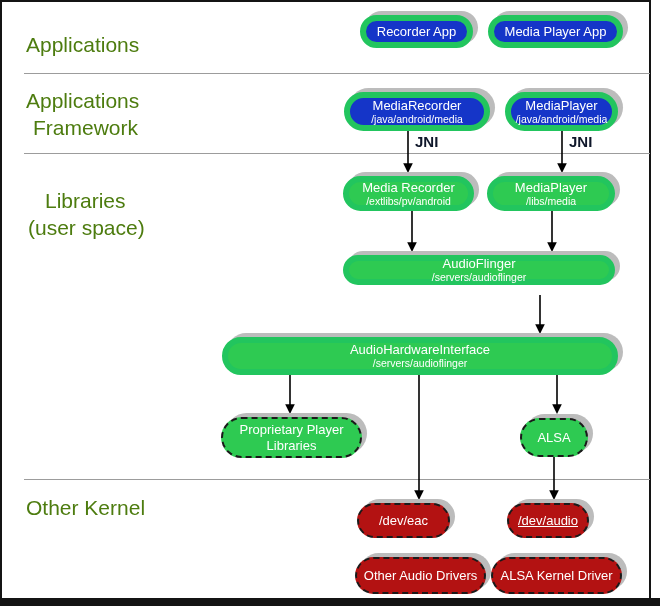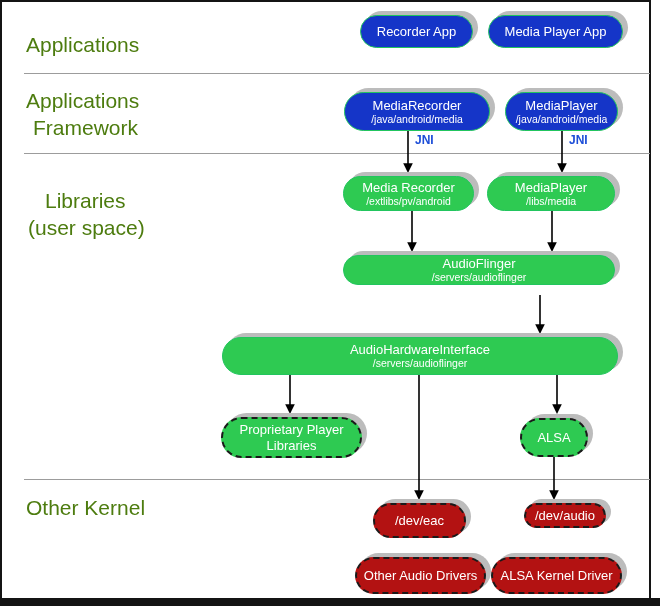--- a/index.html
+++ b/index.html
@@ -1,31 +1,31 @@
 <!DOCTYPE html>
 <html><head>
 <meta charset="utf-8">
 <style>
   html,body{margin:0;padding:0;background:#fff;font-family:"Liberation Sans",sans-serif;}
   #canvas{position:relative;width:660px;height:606px;background:#ffffff;overflow:hidden;}
   #frame{position:absolute;left:0;top:0;width:651px;height:600px;border:2px solid #141414;box-sizing:border-box;}
   #bottombar{position:absolute;left:0;top:598px;width:660px;height:8px;background:#141414;}
   .divider{position:absolute;left:24px;width:626px;height:1px;background:#9c9c9c;}
   .section-label{position:absolute;color:#4d7c0f;font-size:21px;line-height:27px;white-space:nowrap;}
-  .pill{position:absolute;box-sizing:border-box;border-radius:999px;border:1px solid #22c55e;
+  .pill{position:absolute;box-sizing:border-box;border-radius:999px;border:6px solid #22c55e;
         display:flex;flex-direction:column;align-items:center;justify-content:center;
         color:#ffffff;text-align:center;line-height:1.18;
         box-shadow:5px -4px 0 #bcbcbc;}
   .pill .t{font-size:13px;}
   .pill .s{font-size:10.5px;}
   .blue{background:#1535c8;}
   .green{background:#2eca52;}
   .red{background:#b31212;}
   .dashed{border:2px dashed #1a1a1a;}
-  .conn-label{position:absolute;color:#1d4ed8;font-size:12px;font-weight:bold;}
+  .conn-label{position:absolute;color:#0f172a;font-size:15px;font-weight:bold;}
   #arrows{position:absolute;left:0;top:0;pointer-events:none;}
   .wrap{white-space:normal;padding:0 6px;}
 </style>
 </head>
 <body>
 
 <div id="canvas">
   <div id="frame"></div>
   <div id="bottombar"></div>
 
@@ -103,24 +103,24 @@
     <span class="s">/servers/audioflinger</span>
   </div>
 
   <div class="pill green dashed" style="left:221px;top:417px;width:141px;height:41px;">
     <span class="t wrap">Proprietary Player Libraries</span>
   </div>
   <div class="pill green dashed" style="left:520px;top:418px;width:68px;height:39px;">
     <span class="t">ALSA</span>
   </div>
 
-  <div class="pill red dashed" style="left:373px;top:503px;width:93px;height:35px;">
+  <div class="pill red dashed" style="left:357px;top:503px;width:93px;height:35px;">
     <span class="t">/dev/eac</span>
   </div>
-  <div class="pill red dashed" style="left:524px;top:503px;width:82px;height:25px;">
+  <div class="pill red dashed" style="left:507px;top:503px;width:82px;height:35px;text-decoration:underline;">
     <span class="t">/dev/audio</span>
   </div>
   <div class="pill red dashed" style="left:355px;top:557px;width:131px;height:37px;">
     <span class="t">Other Audio Drivers</span>
   </div>
   <div class="pill red dashed" style="left:491px;top:557px;width:131px;height:37px;">
     <span class="t">ALSA Kernel Driver</span>
   </div>
 </div>
 

